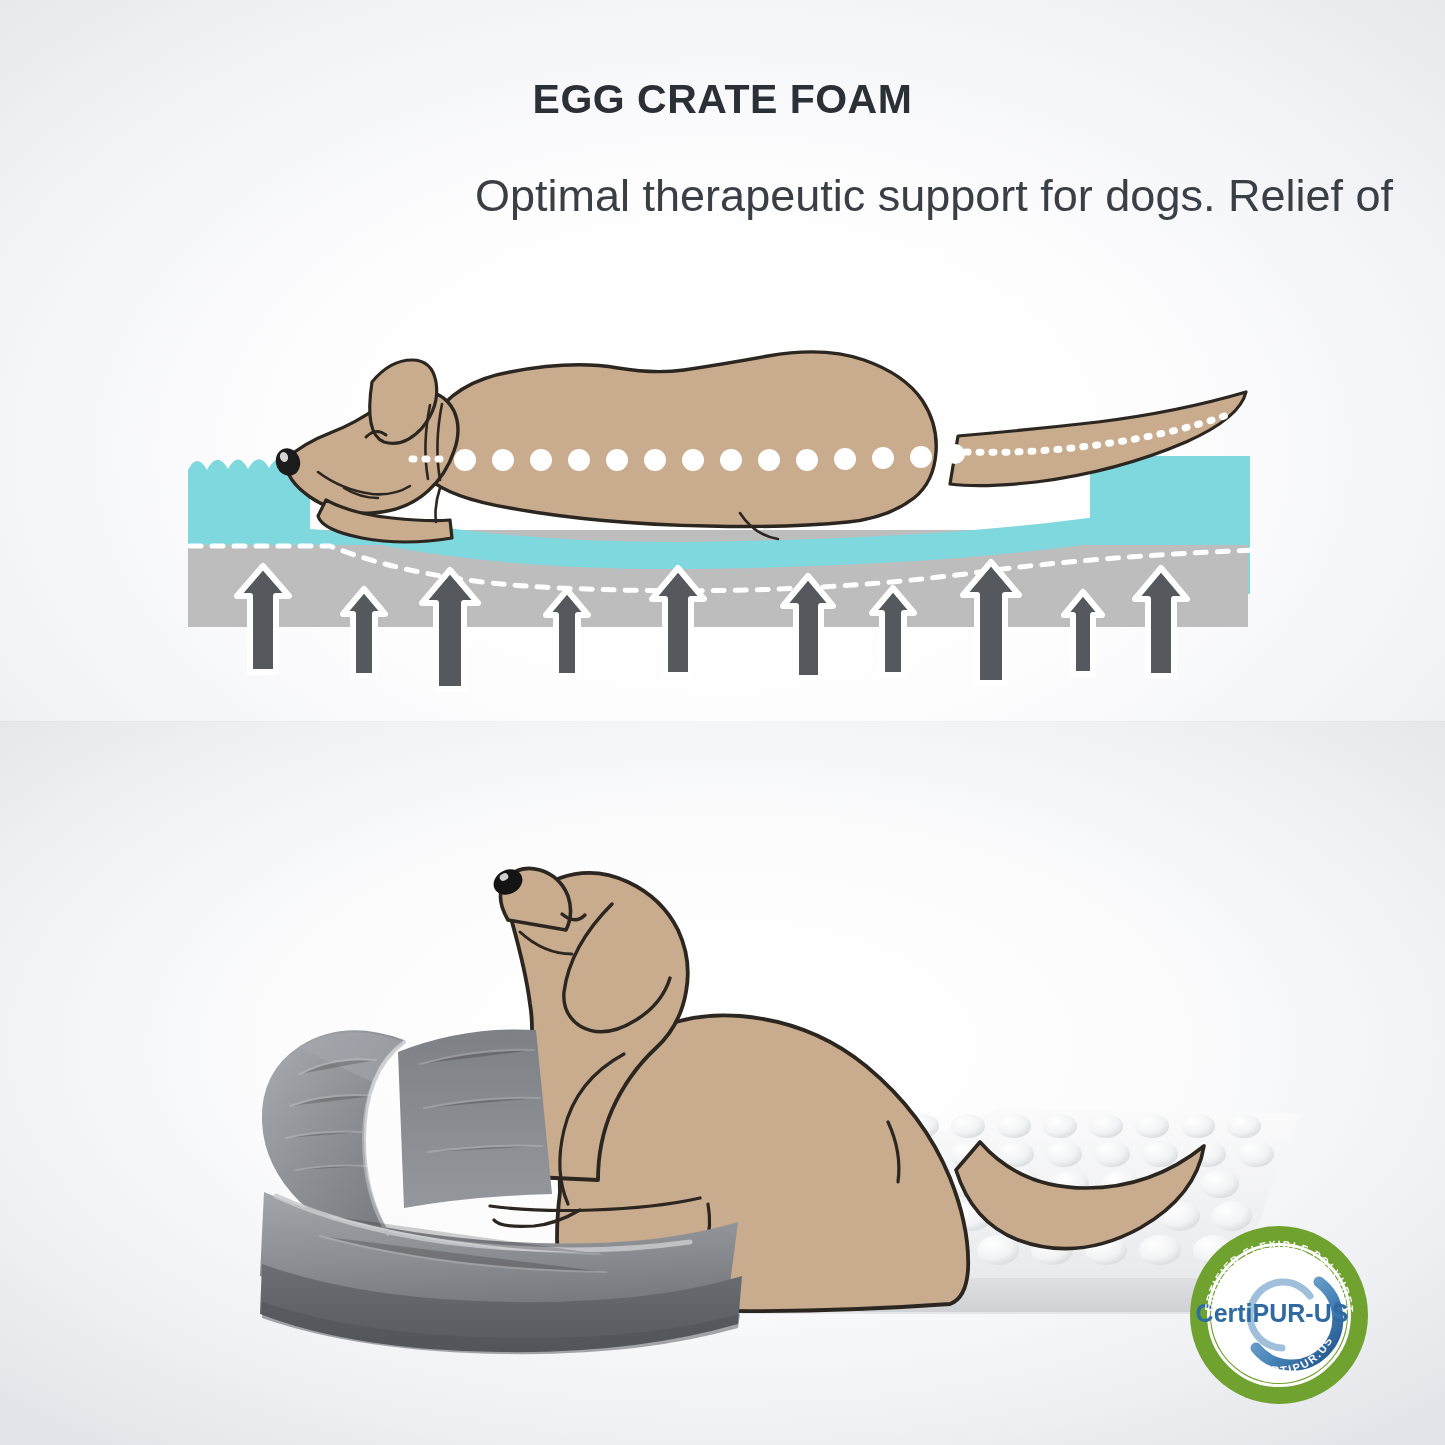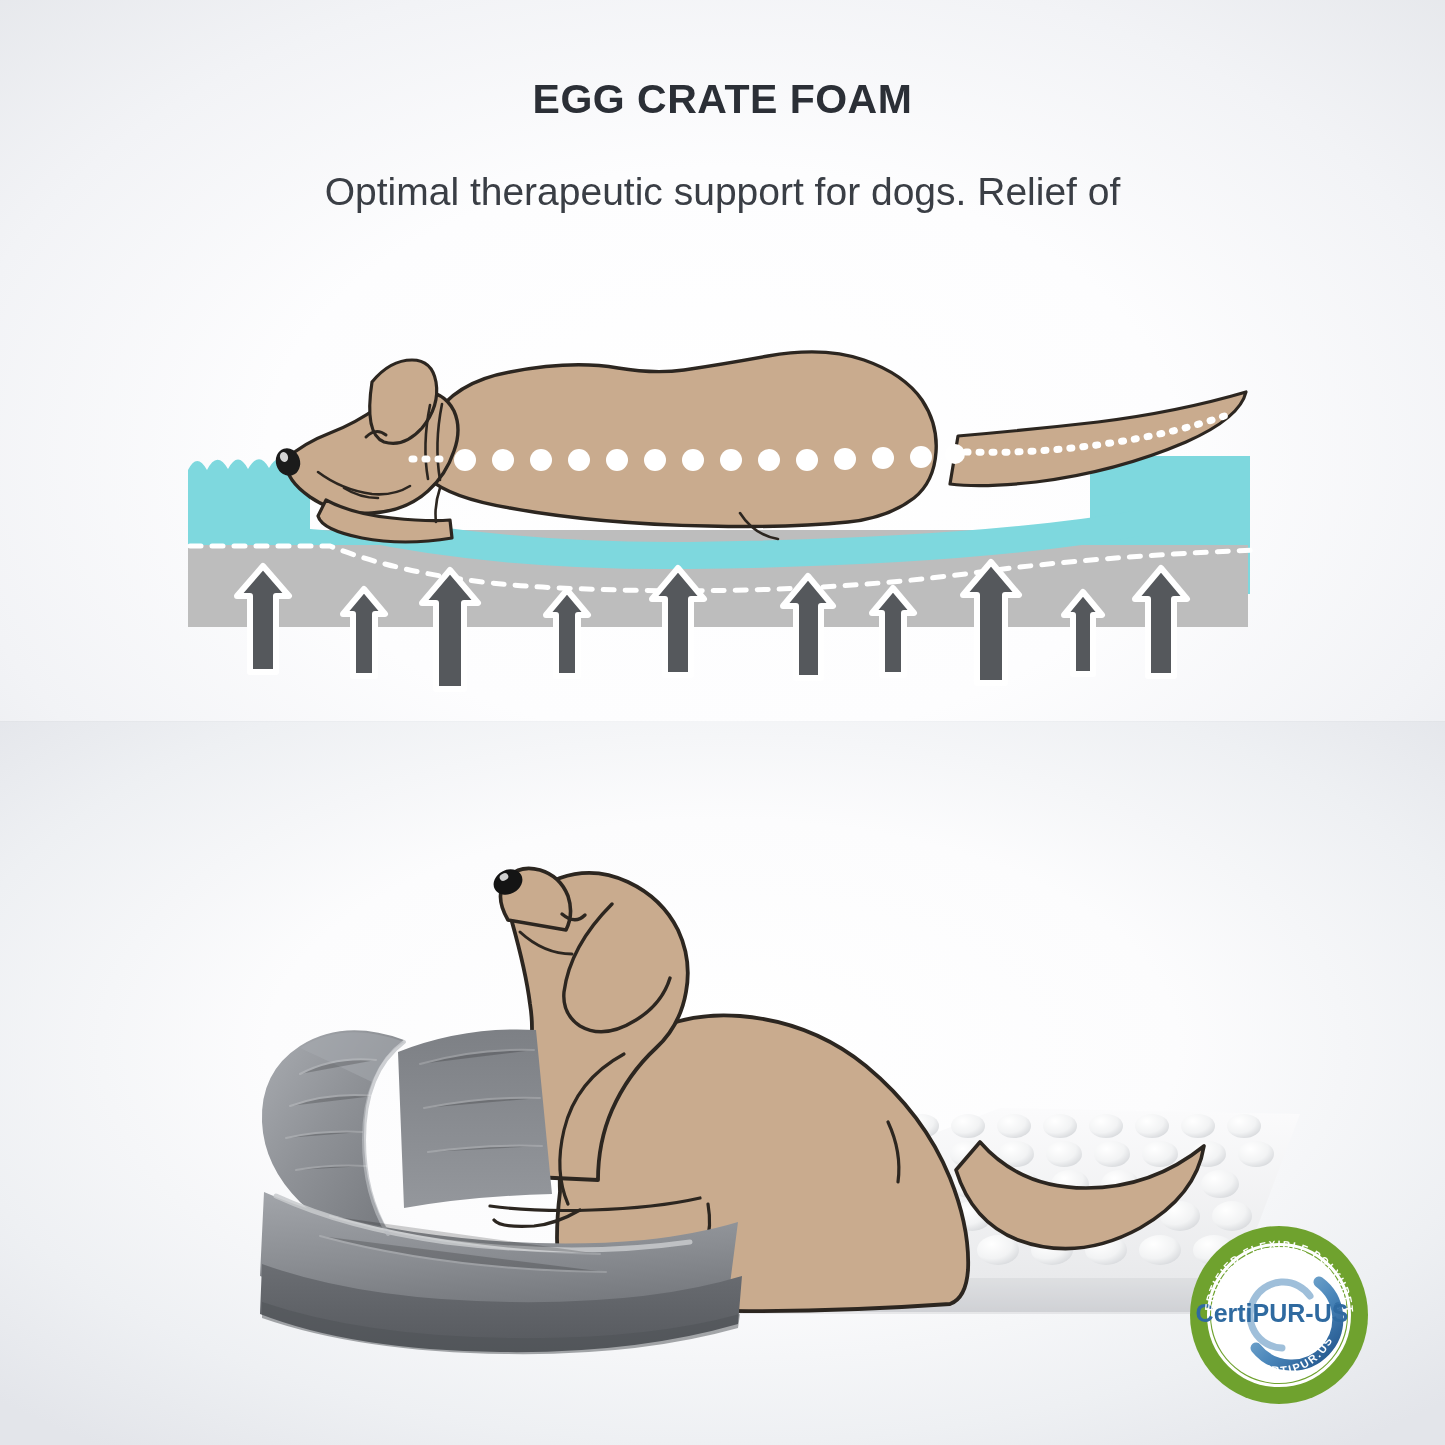--- a/index.html
+++ b/index.html
@@ -23,22 +23,22 @@
     position:absolute;left:0;top:721px;width:1445px;height:2px;
     background:linear-gradient(to right,#e2e4e8 0%,#eceef1 25%,#f4f5f7 50%,#eceef1 75%,#e2e4e8 100%);
   }
   
   .h-title{
     position:absolute;left:0;width:1445px;text-align:center;
     font-weight:700;color:#2b2f36;letter-spacing:.5px;
   }
   #title-top{top:76px;font-size:41px;}
   #subtitle{
-    position:absolute;left:52px;top:166px;width:1341px;text-align:center;
-    font-size:39px;line-height:1.33;color:#3a3e45;font-weight:400;
+    position:absolute;left:52px;top:166px;width:1341px;text-align:right;
+    font-size:45px;line-height:1.33;color:#3a3e45;font-weight:400;
   }
   
   .stage{position:absolute;left:0;top:0;width:1445px;}
   #stage-top{height:722px;}
   #stage-bottom{height:723px;}
   
   #badge{
     position:absolute;left:1186px;top:1222px;width:186px;height:186px;
   }
 </style>

